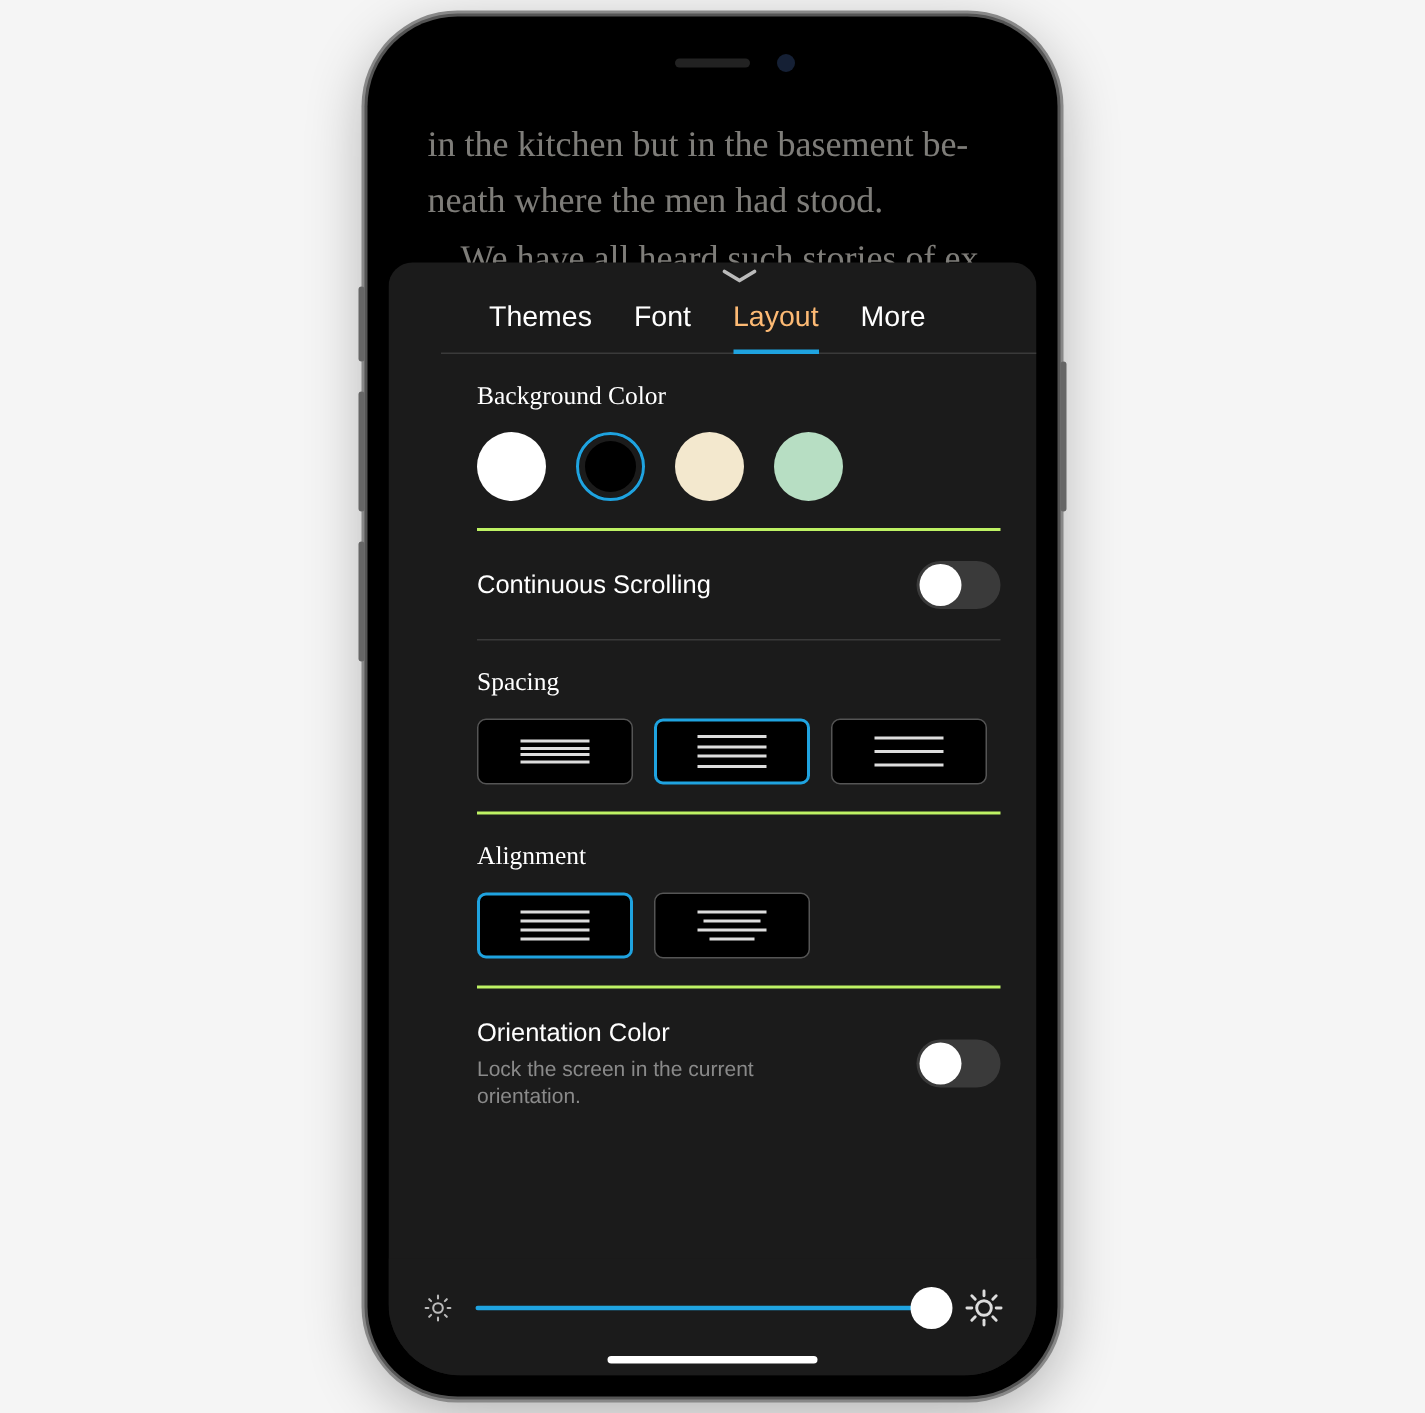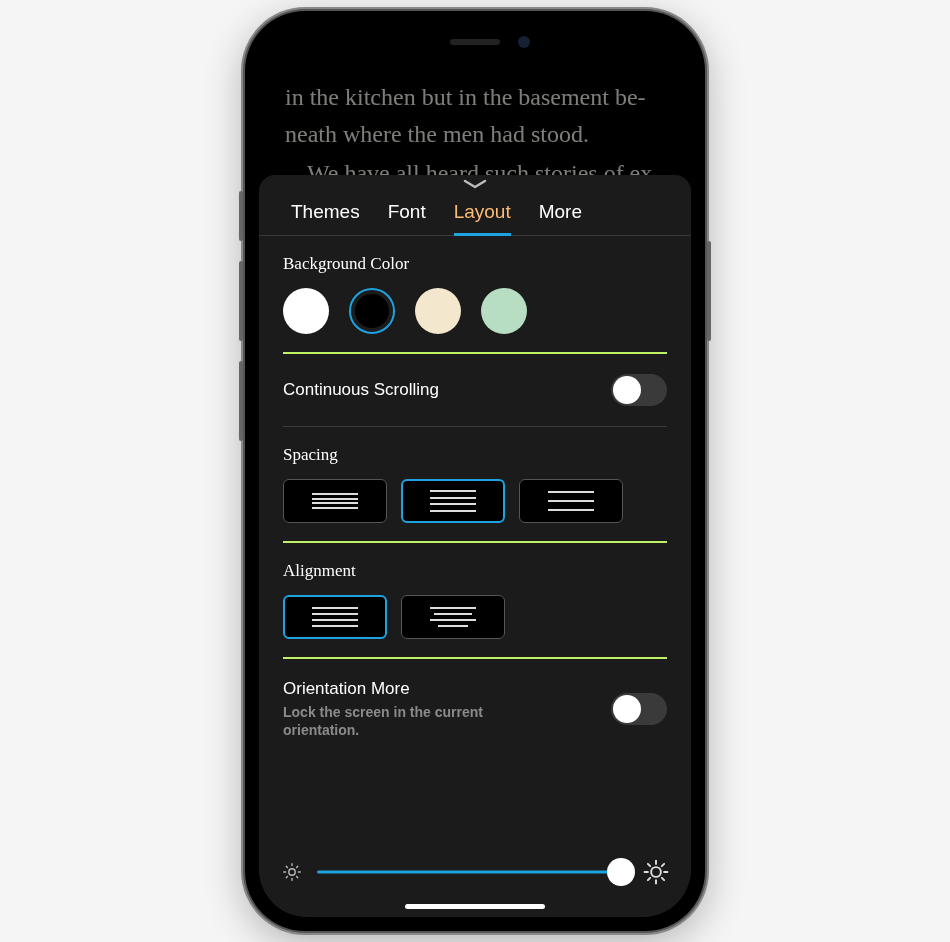--- a/index.html
+++ b/index.html
@@ -100,20 +100,21 @@
   .book-text .line2 { display: block; text-indent: 22px; margin-top: 2px; }
   .sheet {
     position: absolute;
     left: 0; right: 0; bottom: 0;
     top: 150px;
     background: #1b1b1b;
     border-top-left-radius: 16px;
     border-top-right-radius: 16px;
     display: flex;
     flex-direction: column;
+    padding-left: 35px;
   }
   .grabber {
     display: flex;
     justify-content: center;
     padding: 2px 0 4px;
   }
   .grabber svg { display: block; }
   .tabs {
     display: flex;
     gap: 28px;
@@ -160,21 +161,21 @@
   .swatch.sepia { background: #f3e8ce; }
   .swatch.mint  { background: #b7dec3; }
   .row-toggle {
     display: flex;
     align-items: center;
     padding: 20px 0;
     border-bottom: 1px solid #3a3a3a;
   }
   .row-toggle .labels { flex: 1; }
   .row-toggle .title { color: #fff; font-size: 17px; }
-  .row-toggle .desc  { color: #8a8a8a; font-size: 14px; margin-top: 4px; max-width: 240px; line-height: 1.3; font-weight: bold; }
+  .row-toggle .desc  { color: #8a8a8a; font-size: 14px; margin-top: 4px; max-width: 240px; line-height: 1.3; }
   .toggle {
     width: 56px; height: 32px;
     background: #3a3a3a;
     border-radius: 16px;
     position: relative;
     cursor: pointer;
   }
   .toggle .knob {
     position: absolute;
     left: 2px; top: 2px;
@@ -344,21 +345,21 @@
                   <span></span>
                   <span></span>
                   <span></span>
               </div>
             </div>
           </div>
         </div>
 
         <div class="row-toggle" style="border-bottom:none">
           <div class="labels">
-            <div class="title">Orientation More</div>
+            <div class="title">Orientation Color</div>
             <div class="desc">Lock the screen in the current orientation.</div>
           </div>
           <div class="toggle">
             <div class="knob"></div>
           </div>
         </div>
 
         <div style="height:80px"></div>
       </div>
 

